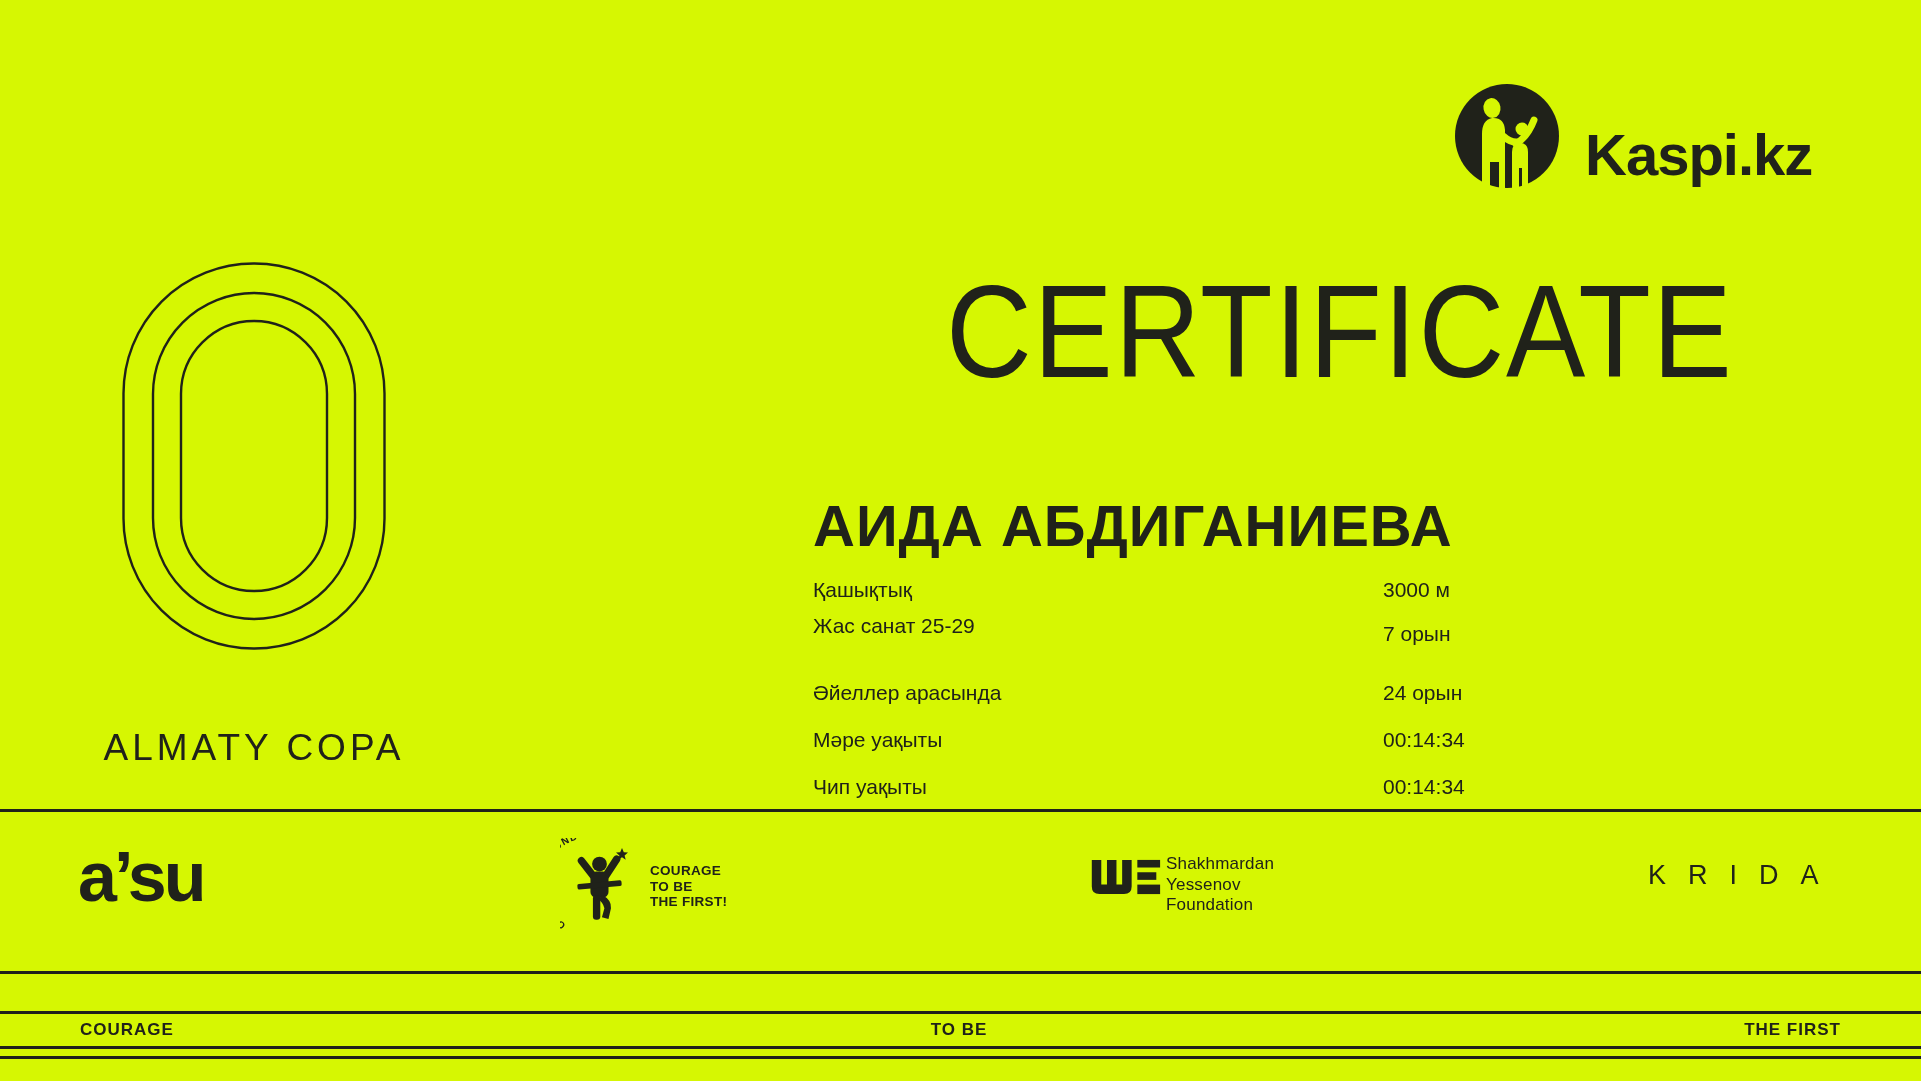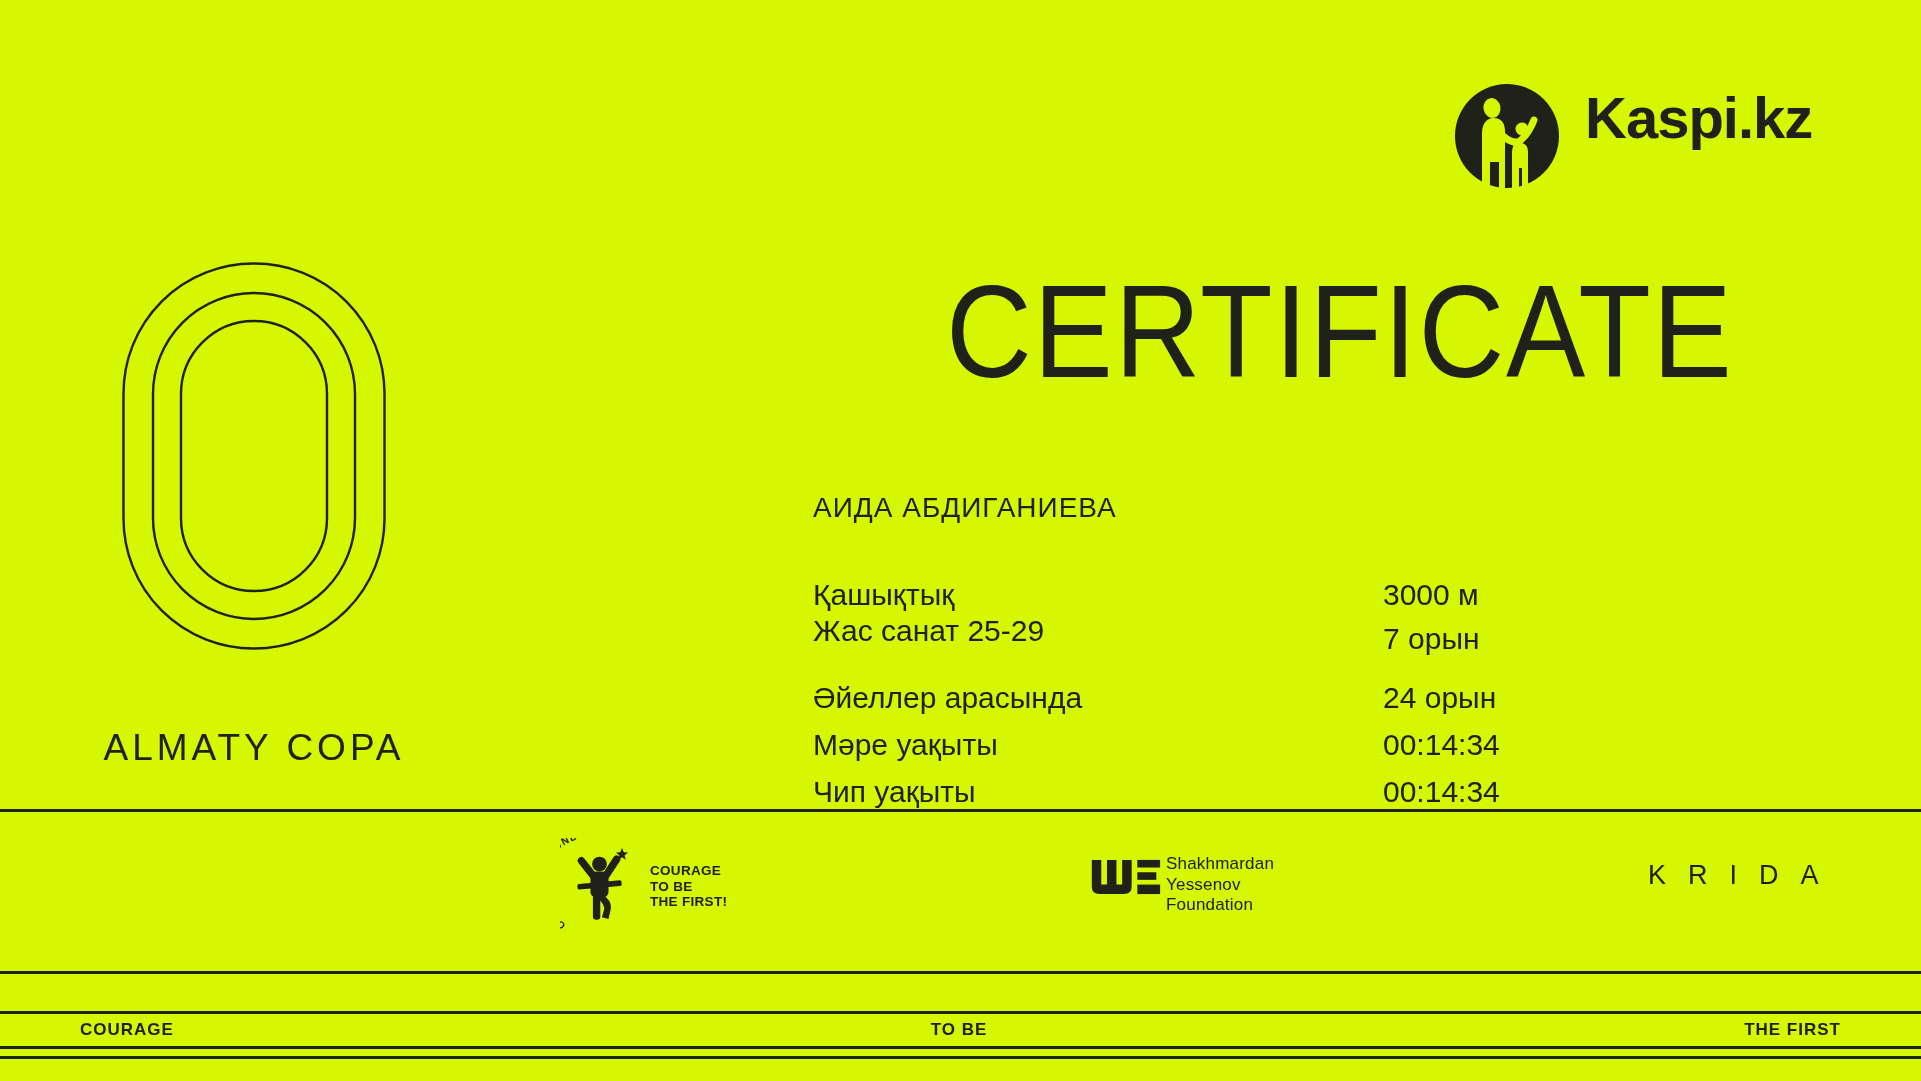--- a/index.html
+++ b/index.html
@@ -14,21 +14,21 @@
   }
   .certificate{
     position:relative;
     width:1921px;height:1081px;
     background:var(--bg);
     overflow:hidden;
   }
   
   .kaspi{
     position:absolute;left:1455px;top:84px;
-    display:flex;align-items:flex-start;gap:26px;
+    display:flex;align-items:flex-end;gap:26px;
   }
   .kaspi-word{
     font-size:58px;font-weight:700;letter-spacing:-1px;
     color:var(--ink);
   }
   
   .title{
     position:absolute;left:946px;top:266px;
     font-size:132px;font-weight:500;letter-spacing:2px;line-height:1;
     transform:scaleX(0.90);transform-origin:left top;
@@ -40,26 +40,26 @@
   .event-name{
     position:absolute;left:38px;top:686px;width:432px;
     text-align:center;font-size:37px;font-weight:500;
     letter-spacing:4px;line-height:49px;color:var(--ink);
     white-space:nowrap;
     margin-top:37px;
   }
   
   .recipient{
     position:absolute;left:813px;top:492px;
-    font-size:28px;font-weight:400;letter-spacing:1px;
+    font-size:58px;font-weight:700;letter-spacing:1px;
     color:var(--ink);white-space:nowrap;
   }
   
   .results{position:absolute;left:813px;top:578px;width:780px;height:232px;}
-  .row{position:absolute;left:0;width:100%;height:34px;font-size:30px;font-weight:500;}
+  .row{position:absolute;left:0;width:100%;height:34px;font-size:21px;font-weight:500;}
   .row .lbl{position:absolute;left:0;white-space:nowrap;}
   .row .val{position:absolute;left:570px;white-space:nowrap;}
   .row-0{top:0;}
   .row-1{top:36px;}
   .row-1 .val{transform:translateY(8px);}
   .row-2{top:103px;}
   .row-3{top:150px;}
   .row-4{top:197px;}
   
   .hline{position:absolute;left:0;width:1921px;height:3px;background:var(--ink);}
@@ -150,20 +150,21 @@
     </div>
     <div class="row row-4">
       <span class="lbl">Чип уақыты</span>
       <span class="val">00:14:34</span>
     </div>
   </div>
 
   <div class="hline hline-content"></div>
   <div class="hline hline-sponsors"></div>
 
+  <div class="asu">a’su</div>
 
   <div class="cfund">
     <svg width="80" height="92" viewBox="0 0 80 92" aria-hidden="true">
       <defs>
           <path id="cfArc" d="M6,86 A40,40 0 0 1 52,6" fill="none"></path>
         </defs>
       <text font-size="10" font-weight="700" letter-spacing="1.2" fill="var(--ink)" font-family="Liberation Sans, DejaVu Sans, sans-serif">
         <textPath href="#cfArc">CORPORATE FUND</textPath>
       </text>
       <g transform="translate(62,16)" fill="var(--ink)">

